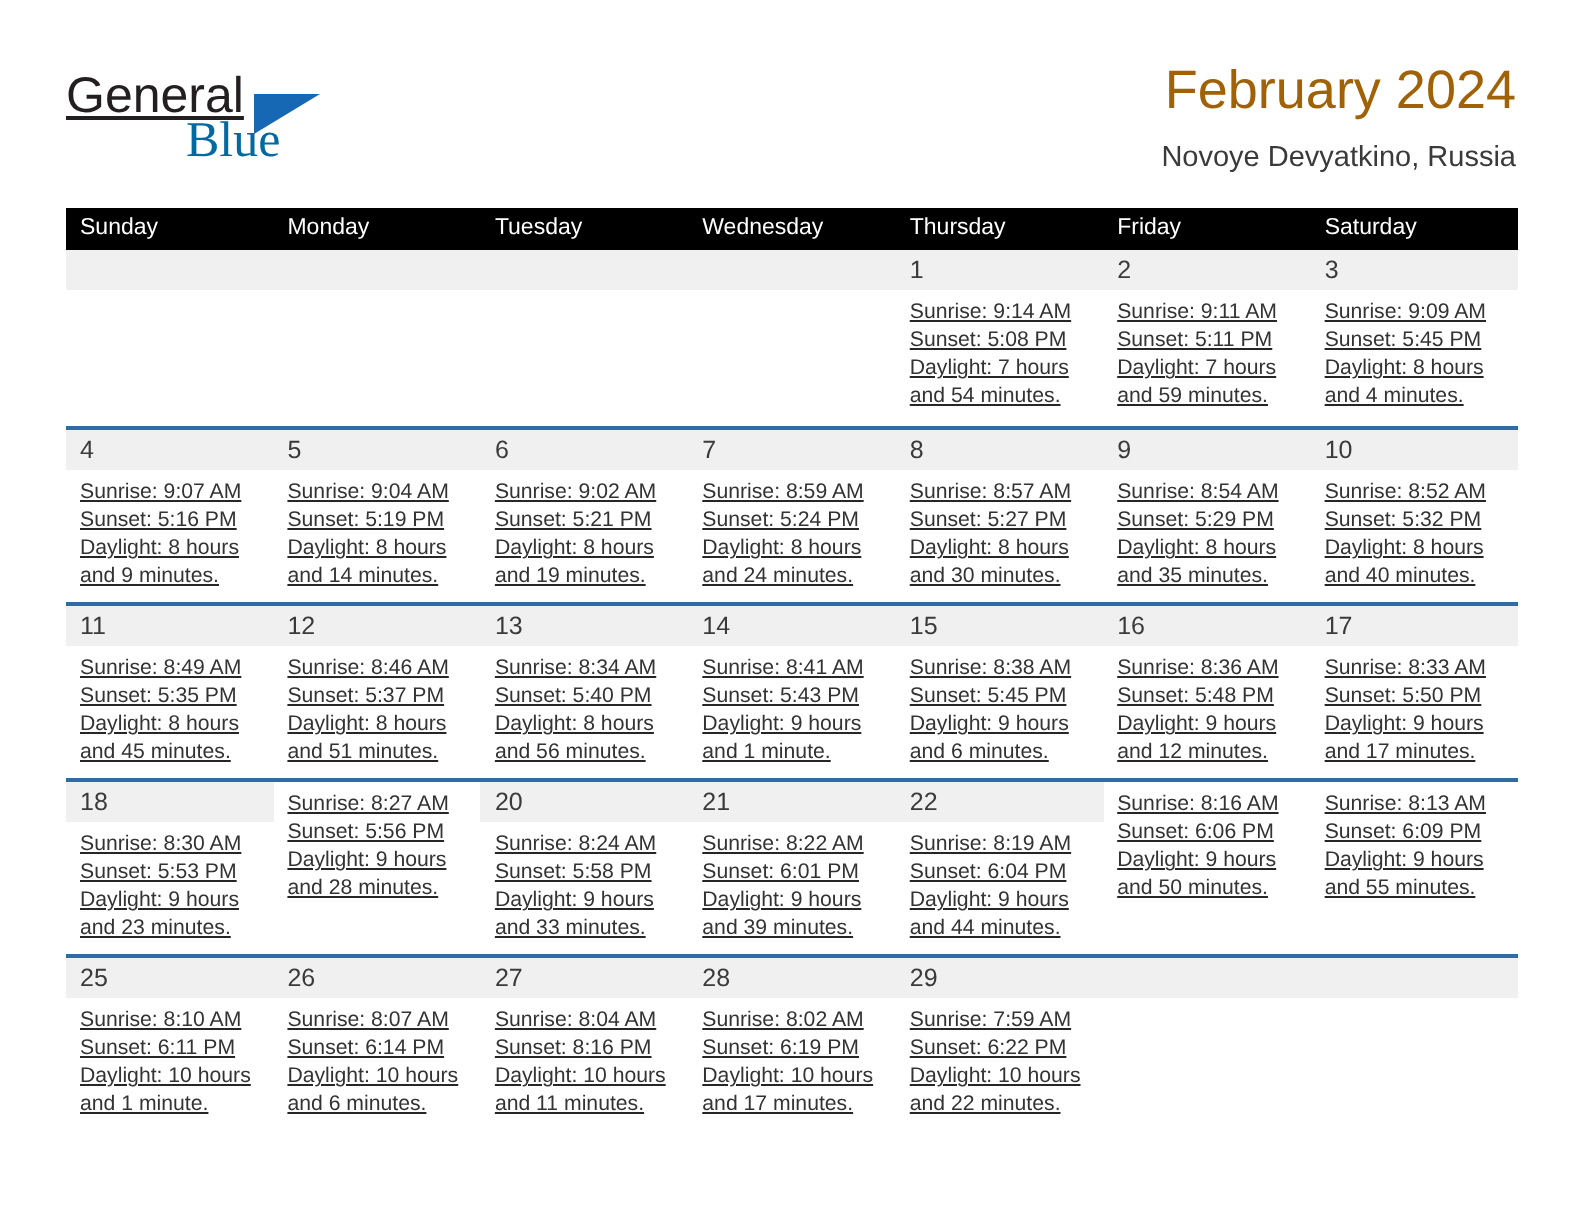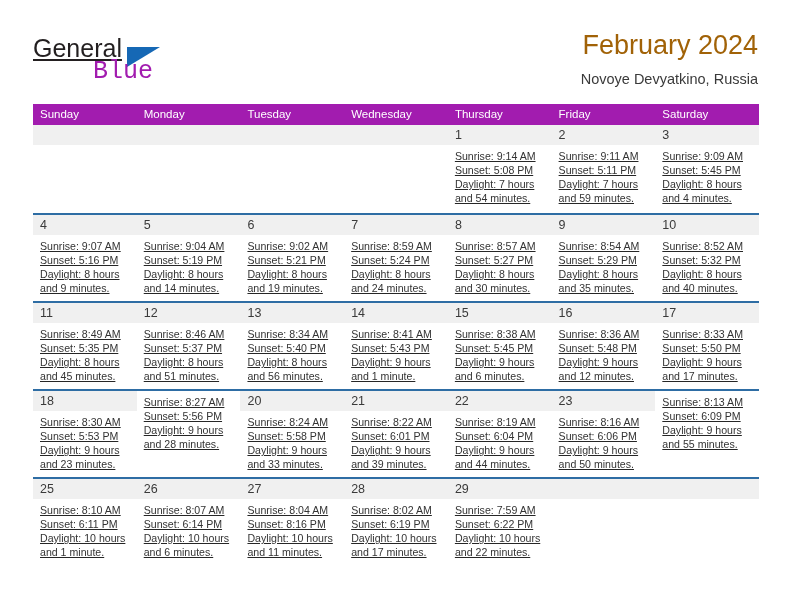--- a/index.html
+++ b/index.html
@@ -44,22 +44,22 @@
     letter-spacing: 0px;
     color: #231f20;
     font-family: "Liberation Sans", sans-serif;
     text-decoration: underline;
   }
   .brand-blue {
     position: absolute;
     left: 60px;
     top: 23px;
     font-size: 25px;
-    color: #a21caf;
-    font-family: Liberation Mono, monospace;
+    color: #0369a1;
+    font-family: Liberation Serif, serif;
   }
   .brand-triangle {
     position: absolute;
     left: 94px;
     top: 13px;
     width: 0;
     height: 0;
     border-left: 33px solid #1668b5;
     border-bottom: 20px solid transparent;
   }
@@ -87,21 +87,21 @@
 
   
   .calendar {
     position: absolute;
     left: 33px;
     top: 104px;
     width: 726px;
   }
   .dow-row {
     display: flex;
-    background: #a21caf;
+    background: #000000;
     height: 21px;
   }
   .dow-cell {
     flex: 1 1 0;
     color: #ffffff;
     font-size: 11.5px;
     line-height: 21px;
     padding-left: 7px;
     box-sizing: border-box;
     white-space: nowrap;
@@ -414,21 +414,20 @@
           <div class="day-cell">
             <div class="day-number-band"><span class="day-number">22</span></div>
             <div class="day-body">
               <div class="day-line">Sunrise: 8:19 AM</div>
               <div class="day-line">Sunset: 6:04 PM</div>
               <div class="day-line">Daylight: 9 hours</div>
               <div class="day-line">and 44 minutes.</div>
             </div>
           </div>
           <div class="day-cell">
-            <div class="day-number-band"><span class="day-number">23</span></div>
             <div class="day-body">
               <div class="day-line">Sunrise: 8:16 AM</div>
               <div class="day-line">Sunset: 6:06 PM</div>
               <div class="day-line">Daylight: 9 hours</div>
               <div class="day-line">and 50 minutes.</div>
             </div>
           </div>
           <div class="day-cell">
             <div class="day-body">
               <div class="day-line">Sunrise: 8:13 AM</div>

